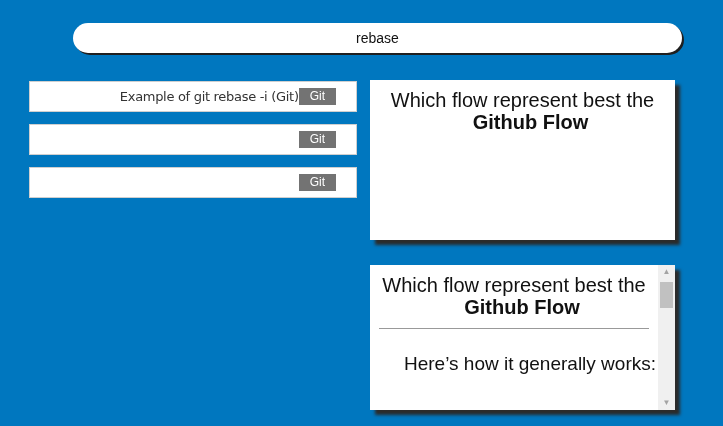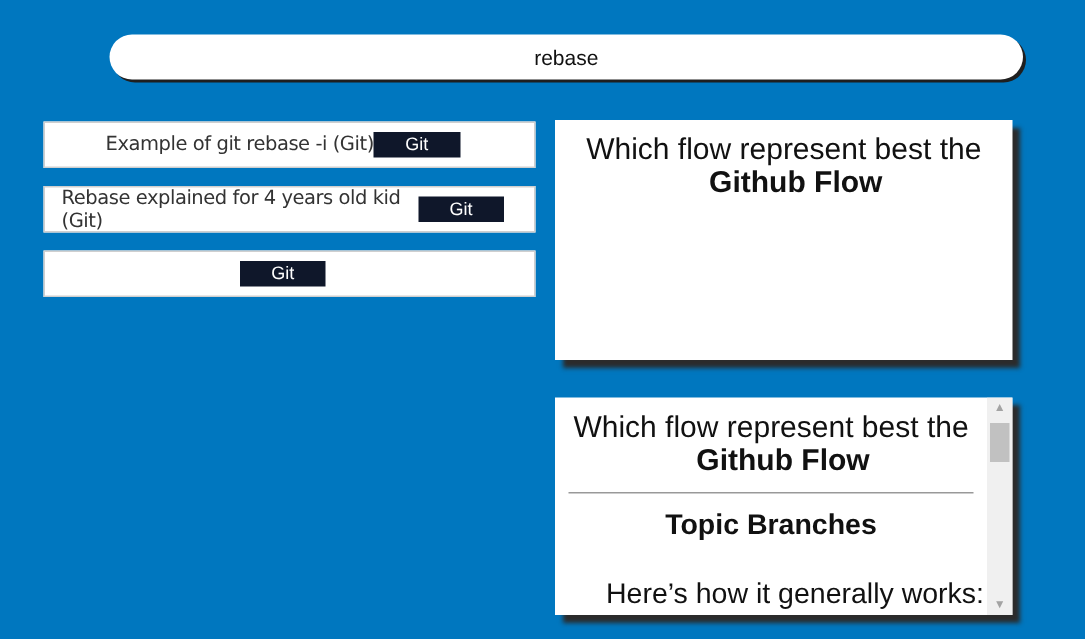--- a/index.html
+++ b/index.html
@@ -18,30 +18,30 @@
     }
     .search input {
       border:none; outline:none; background:transparent;
       width:100%; text-align:center; font-family:"Liberation Sans", sans-serif;
       font-size:14px; color:#111;
     }
     .results { position:absolute; left:29px; top:81px; width:328px; }
     .result {
       height:31px; background:#fff; border:1px solid #cfcfcf;
       box-sizing:border-box; margin-bottom:12px;
-      display:flex; align-items:center; justify-content:center;
+      display:flex; align-items:center; justify-content:flex-end;
       padding:0 20px 0 11px; cursor:pointer;
     }
     .result .title {
       font-family:"DejaVu Sans", sans-serif; font-size:13px; color:#333;
       letter-spacing:-0.3px;
     }
     .badge {
-      background:#0f172a; color:#fff; font-size:12px;
-      padding:2px 21px; line-height:13px;
+      background:#737373; color:#fff; font-size:12px;
+      padding:2px 11px; line-height:13px;
     }
     .card {
       position:absolute; background:#fff;
       box-shadow:5px 5px 3px #2b2b2b;
       text-align:center; color:#111;
     }
     .card1 { left:370px; top:80px; width:305px; height:160px; }
     .card2 { left:370px; top:265px; width:305px; height:145px; overflow:hidden; }
     .q { font-size:20px; line-height:22px; padding-top:9px; }
     .q b { display:block;margin-left:16px; }
@@ -68,21 +68,20 @@
 <div class="search">
   <input type="text" value="rebase" style="">
 </div>
 
 <div class="results">
   <div class="result">
     <span class="title">Example of git rebase -i (Git)</span>
     <span class="badge">Git</span>
   </div>
   <div class="result">
-    <span class="title">Rebase explained for 4 years old kid (Git)</span>
     <span class="badge">Git</span>
   </div>
   <div class="result">
     <span class="badge">Git</span>
   </div>
 </div>
 
 <div class="card card1">
   <div class="q">
     <span>Which flow represent best the</span>
@@ -90,21 +89,20 @@
   </div>
 </div>
 
 <div class="card card2">
   <div class="content">
     <div class="q">
       <span>Which flow represent best the</span>
       <b>Github Flow</b>
     </div>
     <hr>
-    <div class="topic">Topic Branches</div>
     <div class="body">Here’s how it generally works:</div>
   </div>
   <div class="scrollbar">
     <div class="up">▲</div>
     <div class="thumb"></div>
     <div class="down">▼</div>
   </div>
 </div>
 
 </body></html>

